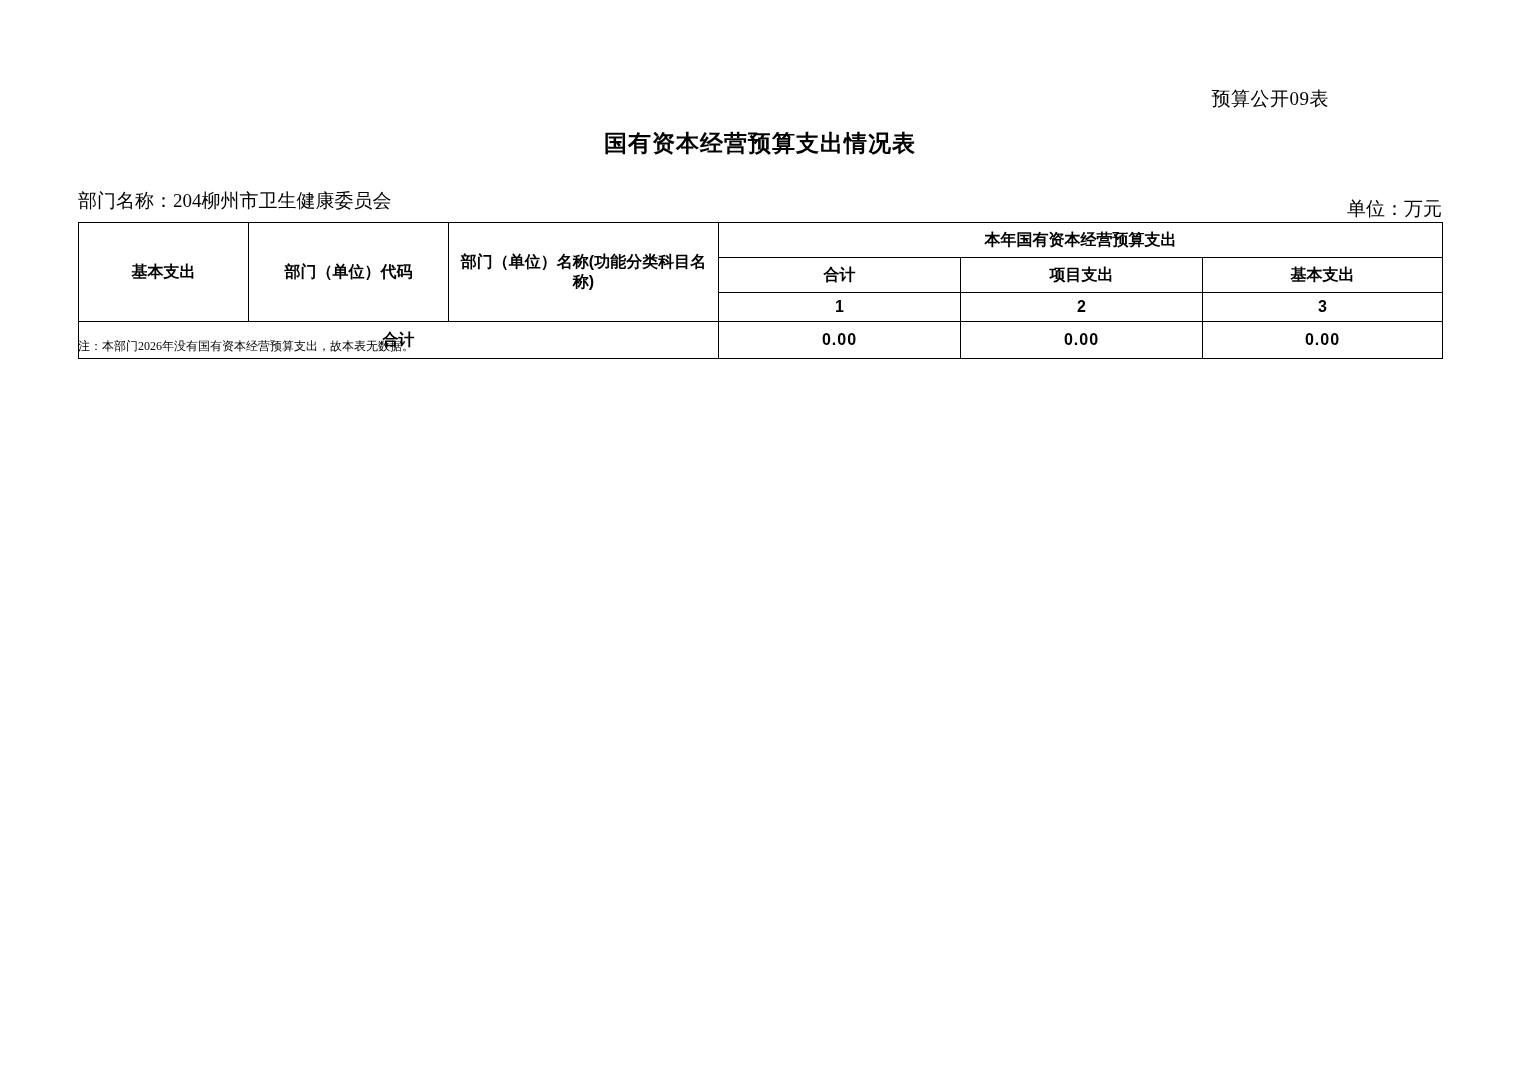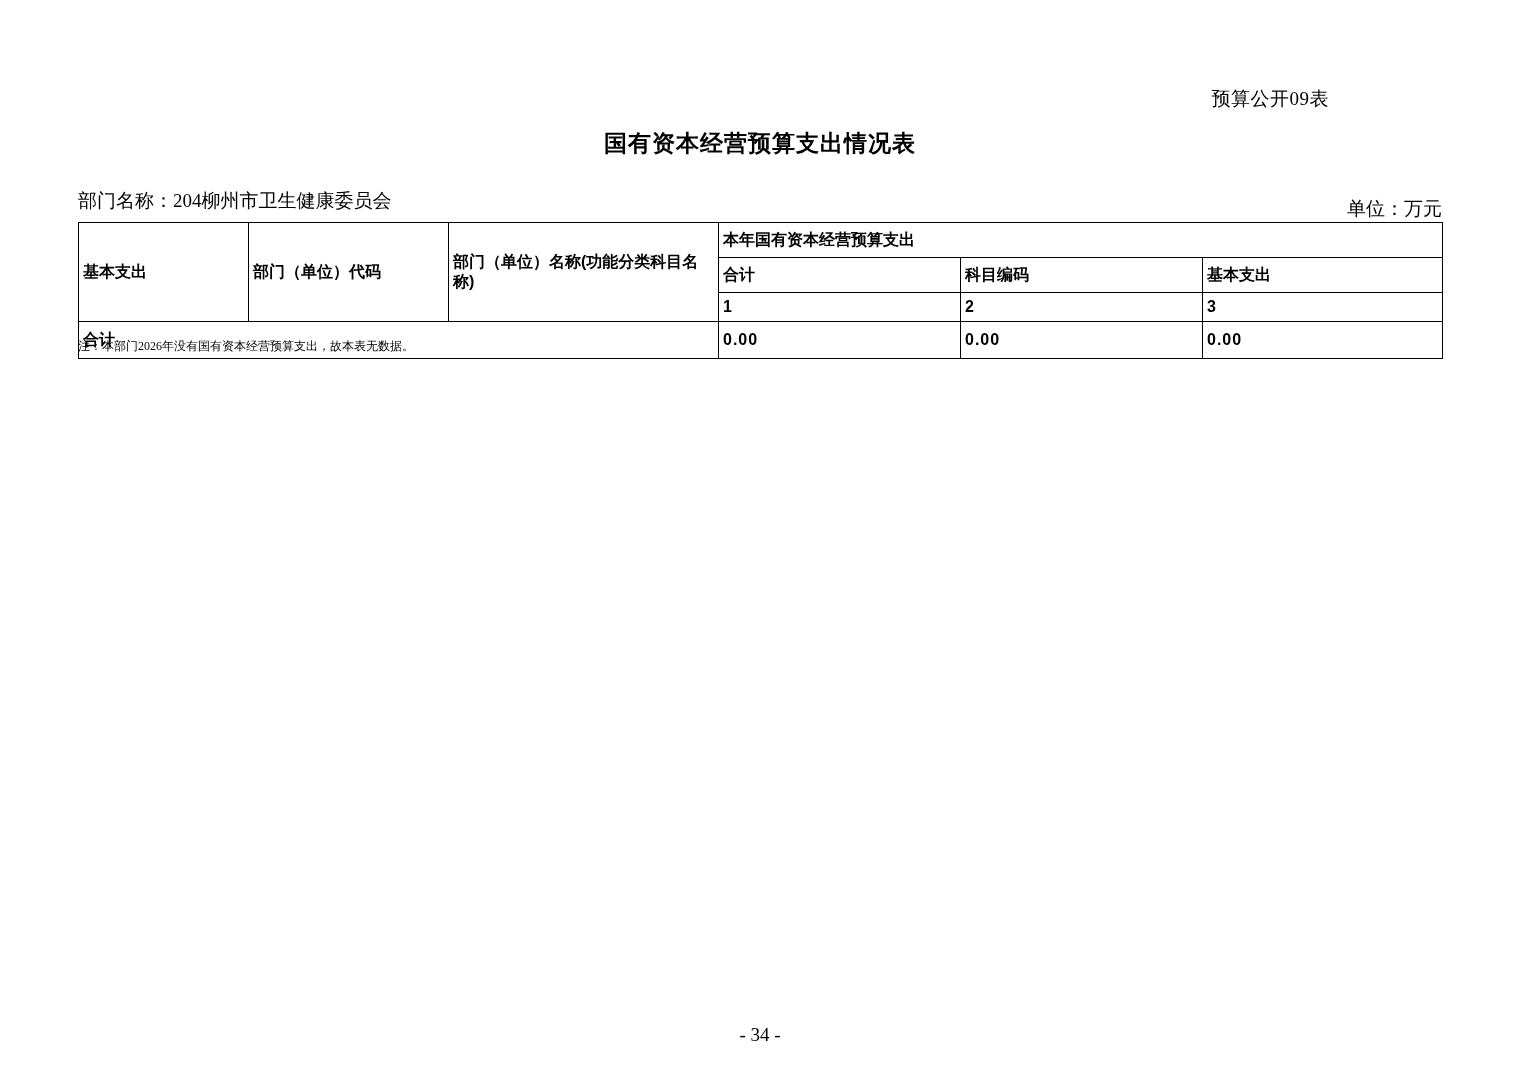--- a/index.html
+++ b/index.html
@@ -70,21 +70,21 @@
     left: 78px;
     width: 1364px;
     border-collapse: collapse;
     table-layout: fixed;
   }
   table.budget th, table.budget td {
     border: 1px solid #000000;
     font-size: 16px;
     font-family: "Liberation Sans", sans-serif;
     font-weight: bold;
-    text-align: left;
+    text-align: center;
     vertical-align: middle;
     padding: 3px 4px;
     line-height: 1.25;
   }
   table.budget th.grp {
     height: 28px;
   }
   .col-a { width: 170px; }
   .col-b { width: 200px; }
   .col-c { width: 270px; }
@@ -159,36 +159,35 @@
     </colgroup>
     <thead>
       <tr>
         <th class="hdr-tall" rowspan="3">基本支出</th>
         <th class="hdr-tall" rowspan="3">部门（单位）代码</th>
         <th class="hdr-tall" rowspan="3">部门（单位）名称(功能分类科目名称)</th>
         <th class="grp" colspan="3">本年国有资本经营预算支出</th>
       </tr>
       <tr>
         <th class="grp">合计</th>
-        <th class="grp">科目编码</th>
+        <th class="grp">项目支出</th>
         <th class="grp">基本支出</th>
       </tr>
       <tr class="num-row">
         <td>1</td>
         <td>2</td>
         <td>3</td>
       </tr>
     </thead>
     <tbody>
       <tr class="total-row">
         <td class="total-label" colspan="3">合计</td>
         <td class="amount">0.00</td>
         <td class="amount">0.00</td>
         <td class="amount">0.00</td>
       </tr>
     </tbody>
   </table>
 
   <div class="note">注：本部门2026年没有国有资本经营预算支出，故本表无数据。</div>
 
-  <div class="page-number">- 34 -</div>
 
 </div>
 
 </body></html>

